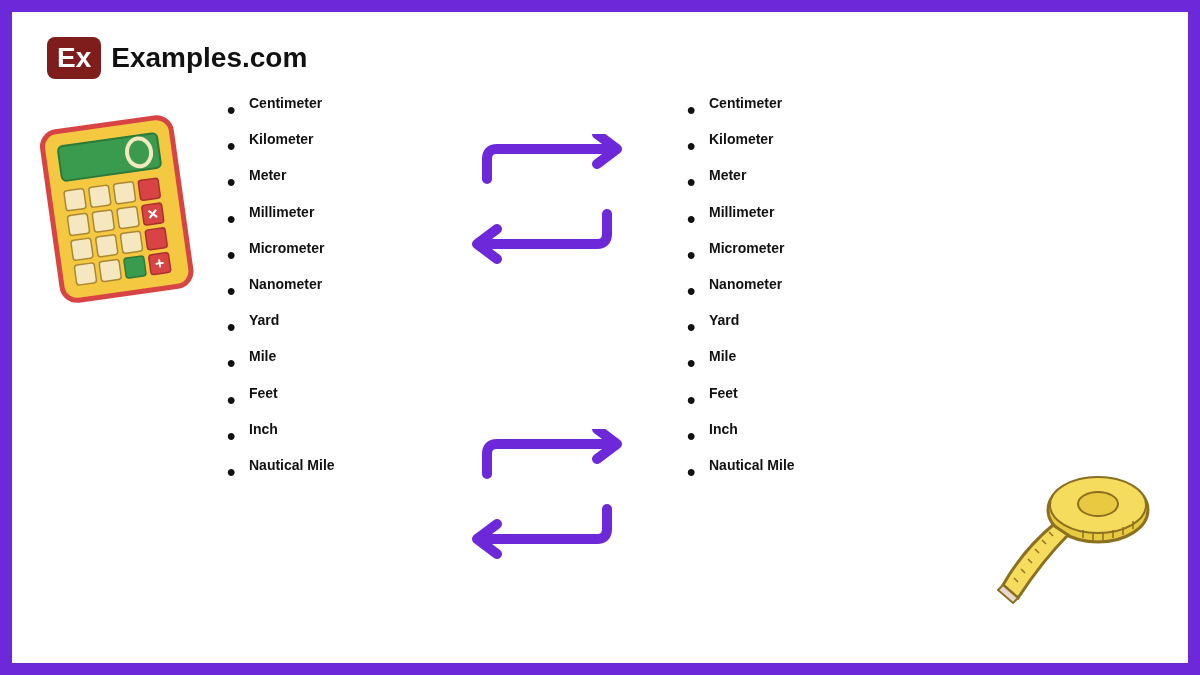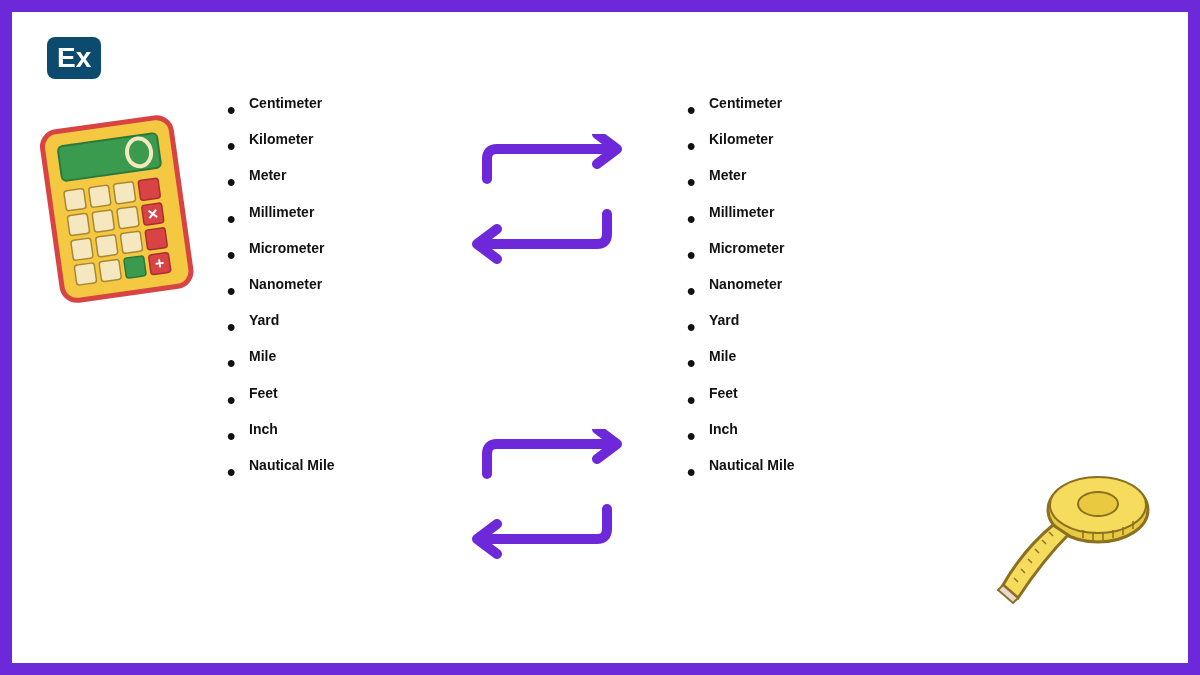--- a/index.html
+++ b/index.html
@@ -32,21 +32,21 @@
       font-size: 42px;
       font-weight: 900;
       letter-spacing: -1px;
     }
     .logo {
       display: flex;
       align-items: center;
       gap: 10px;
     }
     .logo-box {
-      background: #0c4a6e;
+      background: #7f1d1d;
       color: white;
       font-size: 28px;
       font-weight: 900;
       padding: 5px 10px;
       border-radius: 8px;
     }
     .logo-text {
       font-size: 28px;
       font-weight: 900;
       color: #111;
@@ -115,20 +115,21 @@
       stroke-linejoin: round;
     }
   </style>
 </head>
 <body>
 
 <div class="container">
   <div class="header">
     <div class="logo">
       <span class="logo-box">Ex</span>
+      <span class="logo-text">Examples.com</span>
     </div>
   </div>
 
   <div class="content">
 
     <div class="calculator-icon">
       <svg width="150" height="190" viewBox="0 0 150 190">
         <rect x="10" y="10" width="130" height="170" rx="15" fill="#f5c842" stroke="#d84343" stroke-width="5"></rect>
         <rect x="25" y="25" width="100" height="35" rx="5" fill="#3a9b4e" stroke="#2a7a3a" stroke-width="2"></rect>
         <ellipse cx="105" cy="42" rx="12" ry="14" fill="none" stroke="#f5e8c0" stroke-width="4"></ellipse>

